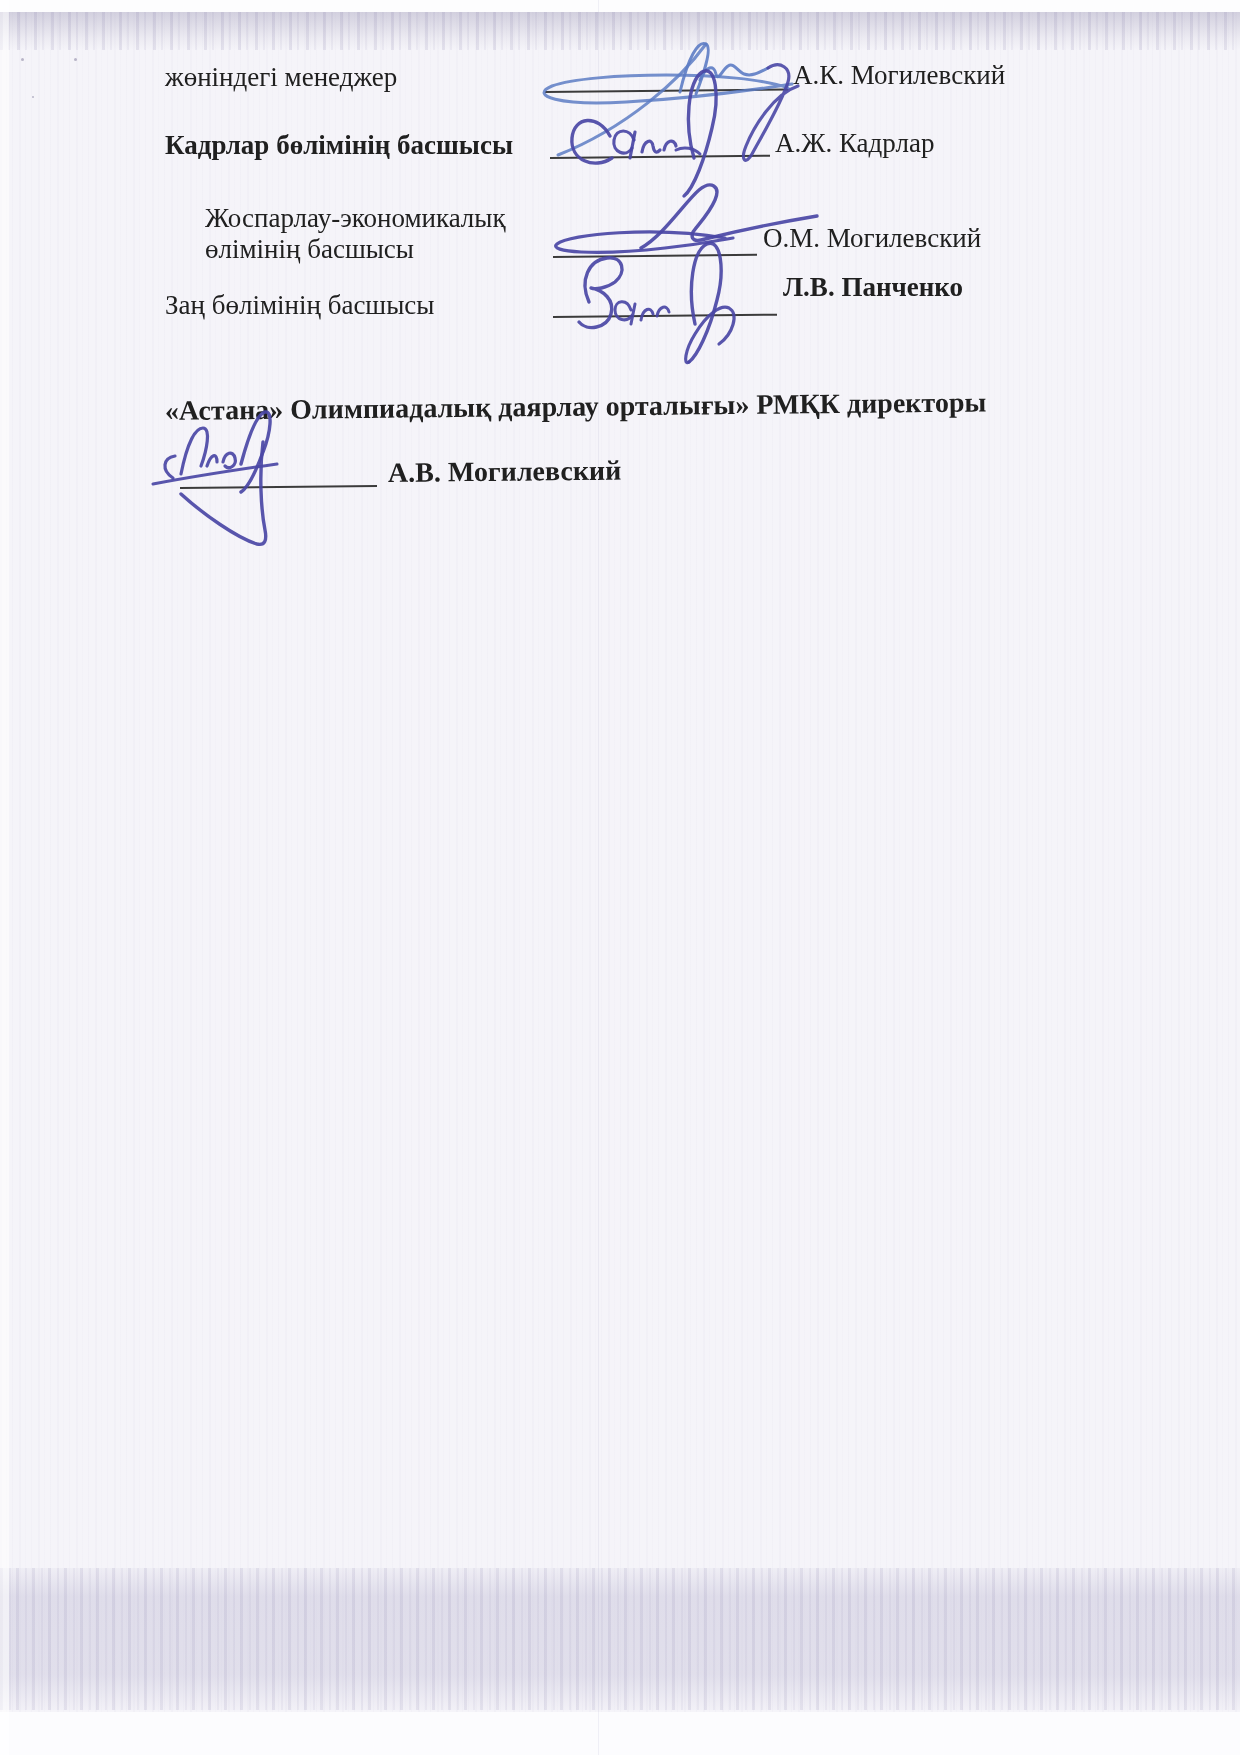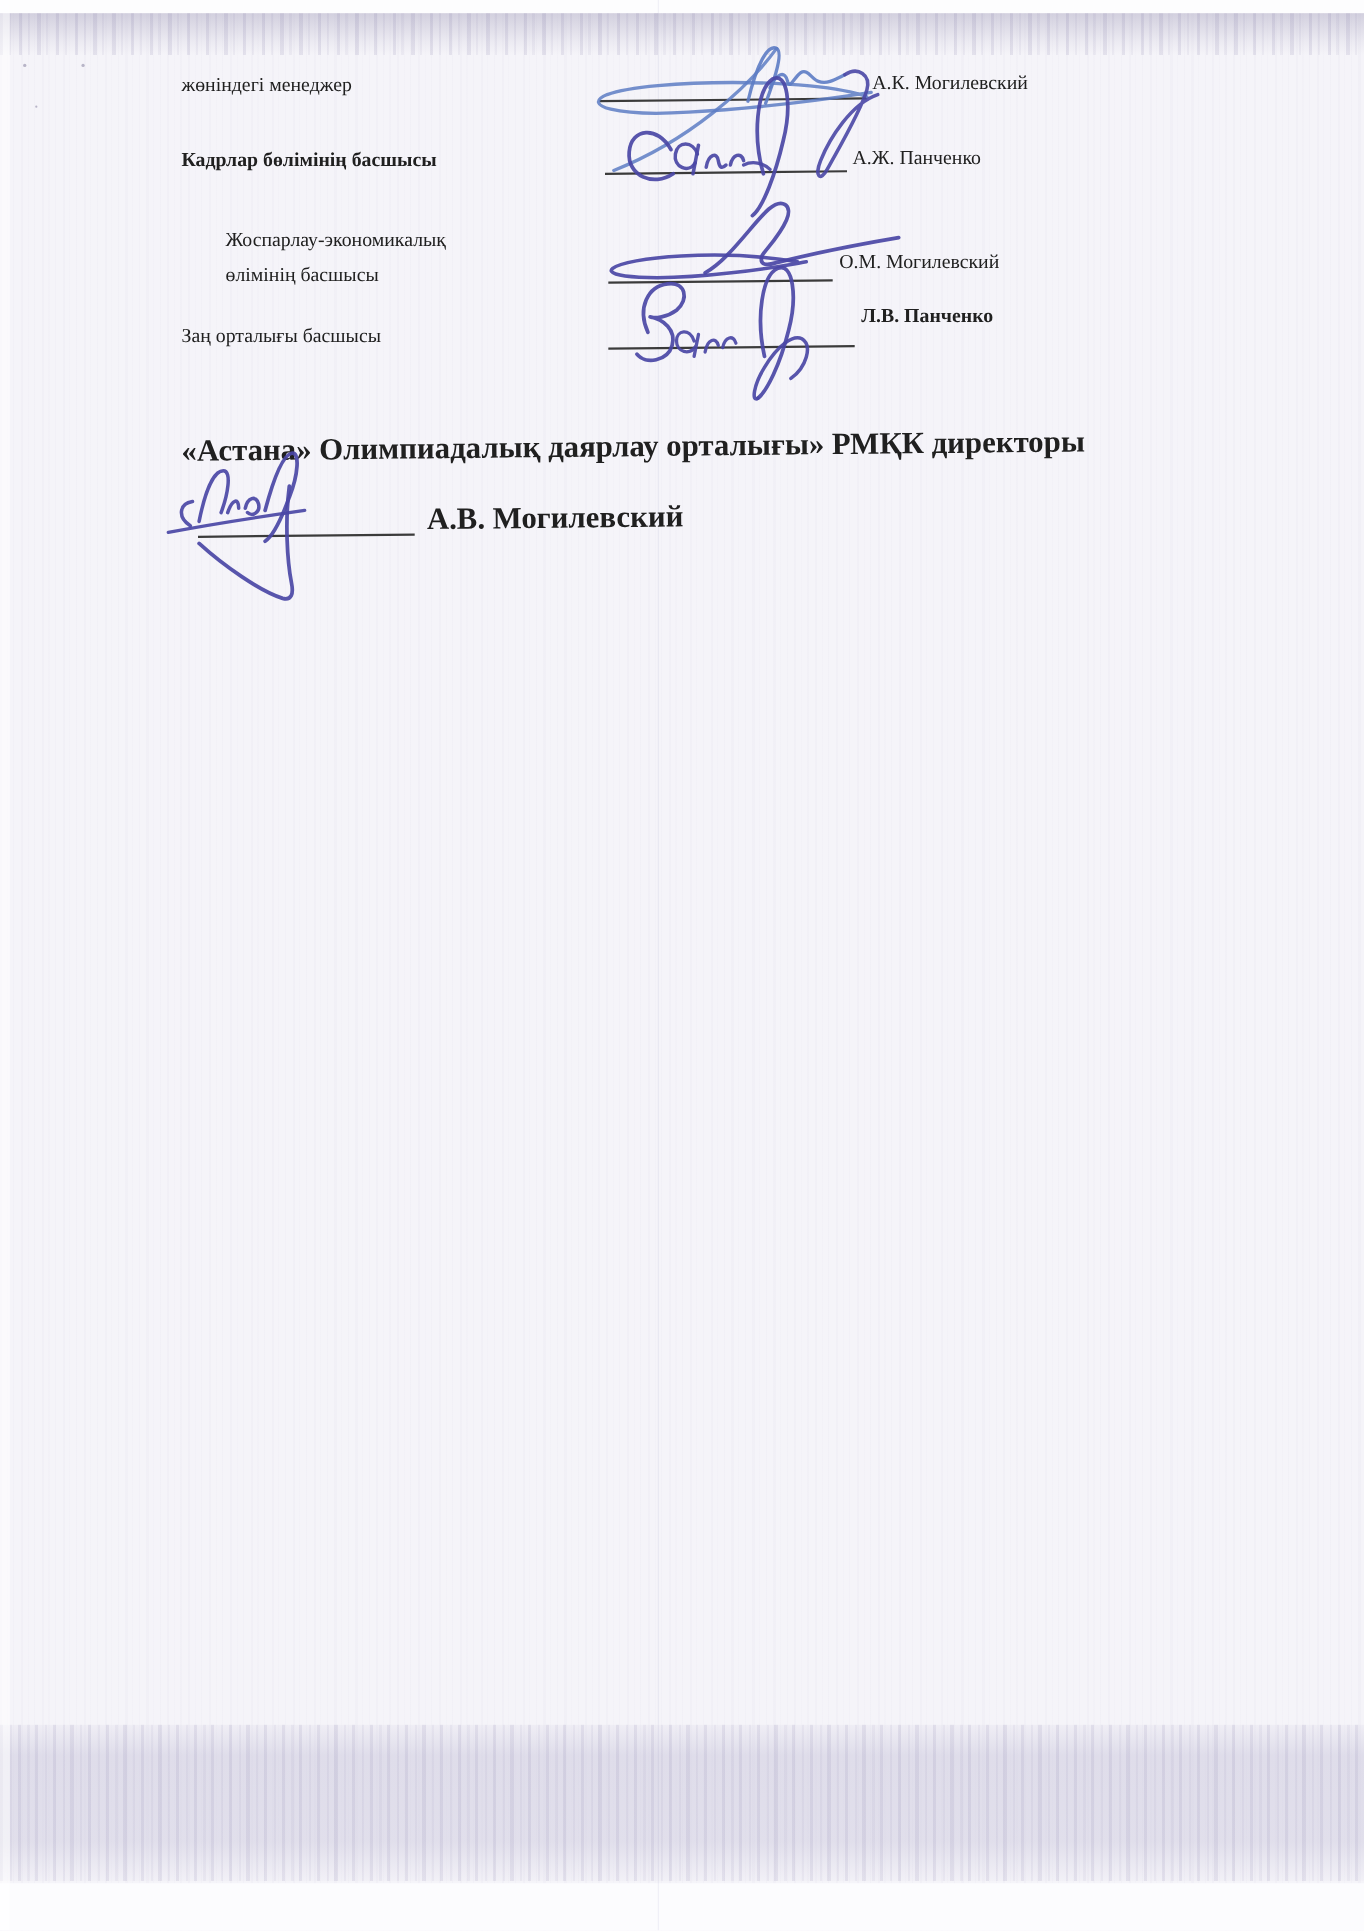--- a/index.html
+++ b/index.html
@@ -58,21 +58,21 @@
   }
   .edge-left{
     position:absolute;left:0;top:0;width:9px;height:100%;background:rgba(255,255,255,0.55);
   }
   .crease{
     position:absolute;top:0;left:598px;width:1px;height:100%;
     background:rgba(130,125,175,0.10);
   }
   .speck{position:absolute;border-radius:50%;background:rgba(110,105,140,0.45);}
 
-  .txt{position:absolute;font-size:18px;line-height:30px;white-space:nowrap;}
+  .txt{position:absolute;font-size:27px;line-height:30px;white-space:nowrap;}
   .bold{font-weight:bold;}
   .sig-rule{position:absolute;height:2px;background:var(--rule);}
   .tilt{transform:rotate(-0.6deg);transform-origin:left center;}
   svg.sig{position:absolute;overflow:visible;}
   svg.sig path{fill:none;stroke-linecap:round;stroke-linejoin:round;}
   .ink-b{stroke:var(--ink-blue);}
   .ink-v{stroke:var(--ink-violet);}
 </style>
 </head>
 <body>
@@ -92,30 +92,30 @@
   <div class="speck" style="left:21px;top:58px;width:3px;height:3px;"></div>
   <div class="speck" style="left:74px;top:58px;width:3px;height:3px;"></div>
   <div class="speck" style="left:32px;top:96px;width:2px;height:2px;"></div>
 
   <div class="txt" style="left:165px;top:62px;">жөніндегі менеджер</div>
   <div class="sig-rule tilt" style="left:545px;top:91px;width:243px;"></div>
   <div class="txt" style="left:793px;top:60px;">А.К. Могилевский</div>
 
   <div class="txt" style="left:165px;top:130px;font-weight:bold;">Кадрлар бөлімінің басшысы</div>
   <div class="sig-rule tilt" style="left:550px;top:157px;width:220px;"></div>
-  <div class="txt" style="left:775px;top:128px;">А.Ж. Панченко</div>
+  <div class="txt" style="left:775px;top:128px;">А.Ж. Кадрлар</div>
 
   <div class="txt" style="left:165px;top:203px;line-height:31px;margin-left:40px;">
     <span>Жоспарлау-экономикалық</span><br>
     <span>өлімінің басшысы</span>
   </div>
   <div class="sig-rule tilt" style="left:553px;top:256px;width:204px;"></div>
   <div class="txt" style="left:763px;top:223px;">О.М. Могилевский</div>
 
-  <div class="txt" style="left:165px;top:290px;">Заң орталығы басшысы</div>
+  <div class="txt" style="left:165px;top:290px;">Заң бөлімінің басшысы</div>
   <div class="sig-rule tilt" style="left:553px;top:316px;width:224px;"></div>
   <div class="txt" style="left:783px;top:272px;font-weight:bold;">Л.В. Панченко</div>
 
   <div class="txt bold tilt" style="left:165px;top:396px;font-size:28px;">«Астана» Олимпиадалық даярлау орталығы» РМҚК директоры</div>
 
   <div class="sig-rule tilt" style="left:180px;top:487px;width:197px;"></div>
   <div class="txt bold tilt" style="left:388px;top:458px;font-size:28px;">А.В. Могилевский</div>
 
   <svg class="sig" style="left:530px;top:28px;" width="280" height="140" viewBox="0 0 280 140">
     <path class="ink-b" stroke-width="3" opacity="0.85" d="M258,60 C210,42 60,44 22,58 C-2,68 30,78 96,74 C170,70 236,60 262,56"></path>

